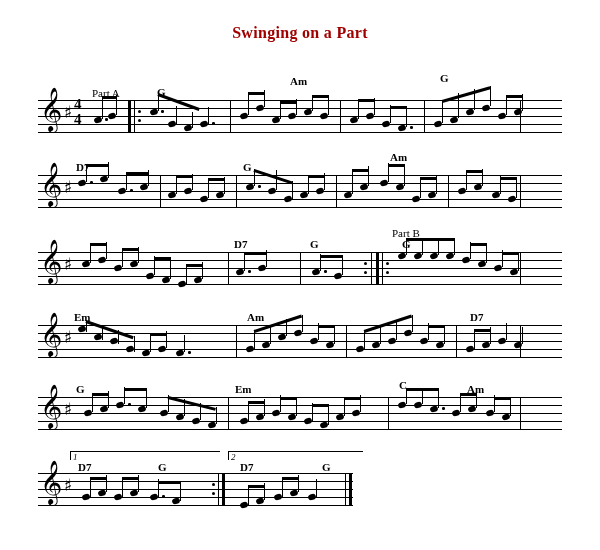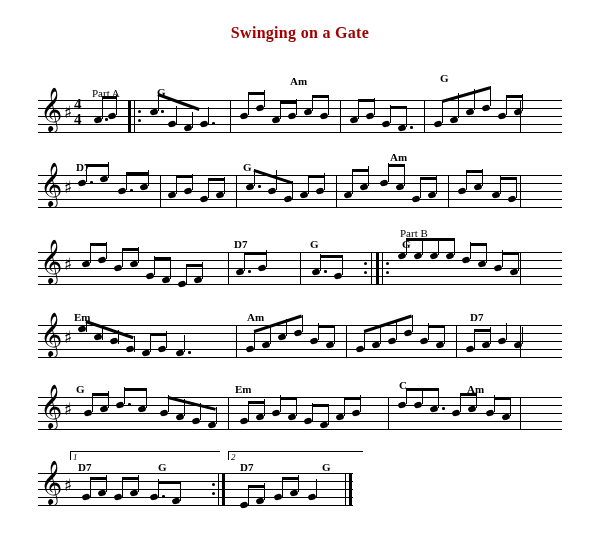--- a/index.html
+++ b/index.html
@@ -158,21 +158,21 @@
   .ending-line {
     position: absolute;
     background: #000;
   }
 </style>
 </head>
 <body style="background: rgb(255, 255, 255);">
 
 <div id="sheet">
 
-  <div class="title" style="color: rgb(160, 0, 0);">Swinging on a Gate</div>
+  <div class="title" style="color: rgb(160, 0, 0);">Swinging on a Part</div>
 
   <div class="system" style="top:100px;">
     <div class="staff">
       <div class="line l0"></div>
         <div class="line l1"></div>
         <div class="line l2"></div>
         <div class="line l3"></div>
         <div class="line l4"></div>
     </div>
     <div class="clef">𝄞</div>
@@ -358,21 +358,21 @@
         <div class="line l1"></div>
         <div class="line l2"></div>
         <div class="line l3"></div>
         <div class="line l4"></div>
     </div>
     <div class="clef">𝄞</div>
     <div class="keysig">♯</div>
 
     <div class="chord" style="left:234px; top:-14px;">D7</div>
     <div class="chord" style="left:310px; top:-14px;">G</div>
-    <div class="partlabel" style="left:400px; top:-25px;">Part B</div>
+    <div class="partlabel" style="left:392px; top:-25px;">Part B</div>
     <div class="chord" style="left:402px; top:-14px;">G</div>
 
     <div class="note" style="left:82px; top:9px;"></div>
     <div class="stem" style="left:90px; top:-7px; height:18px;"></div>
     <div class="note" style="left:98px; top:5px;"></div>
     <div class="stem" style="left:106px; top:-10px; height:17px;"></div>
     <div class="beam" style="left:90px; top:-9px; width:17px;"></div>
     <div class="note" style="left:114px; top:13px;"></div>
     <div class="stem" style="left:122px; top:-2px; height:17px;"></div>
     <div class="note" style="left:130px; top:9px;"></div>

